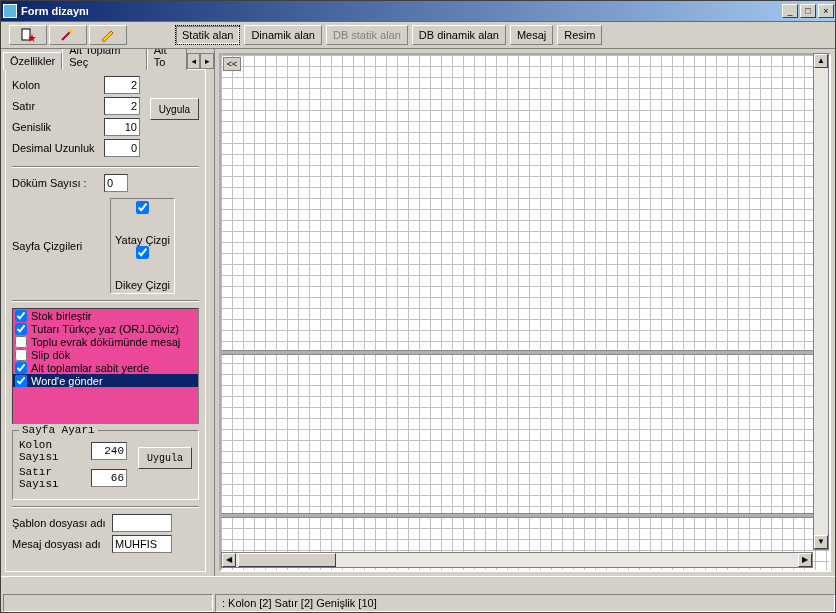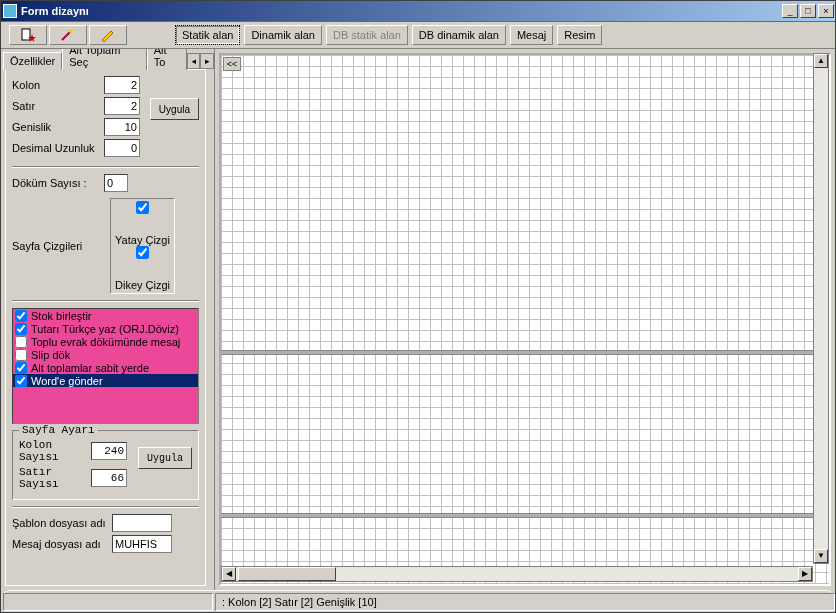--- a/index.html
+++ b/index.html
@@ -221,25 +221,24 @@
 }
 .hscroll .btn.l { position: absolute; left: 0; top: 0; }
 .hscroll .btn.r { position: absolute; right: 0; top: 0; }
 .hscroll .thumb {
   position: absolute; left: 16px; top: 0; width: 98px; height: 14px;
   background: #d4d0c8; border: 1px solid #fff;
   border-right-color: #404040; border-bottom-color: #404040;
 }
 
 .statusbar {
-  height: 22px;
+  height: 36px;
   border-top: 1px solid #fff;
   display: flex;
-  align-items: center;
-  border-radius: 9px;
+  align-items: flex-end;
 }
 .status-cell {
   border: 1px solid #808080;
   border-right-color: #fff; border-bottom-color: #fff;
   height: 18px; padding: 0 6px; display: flex; align-items: center;
   margin-left: 2px;
 }
 .status-cell.first { width: 210px; }
 .status-cell.rest { flex: 1; }
 .icon-svg { width: 16px; height: 14px; }

